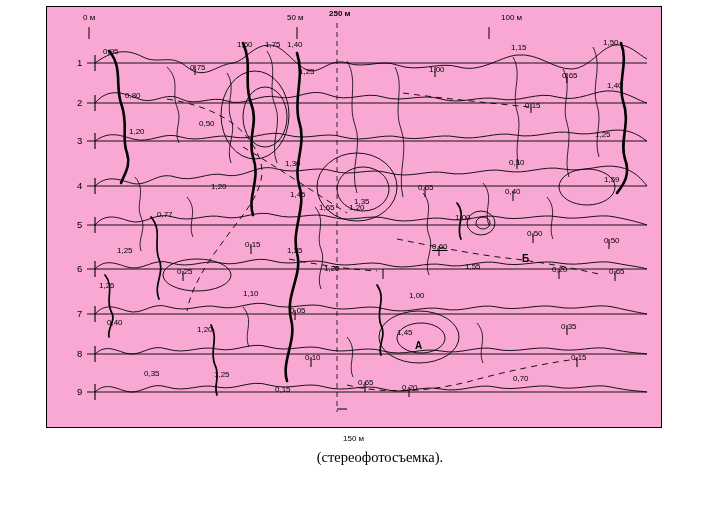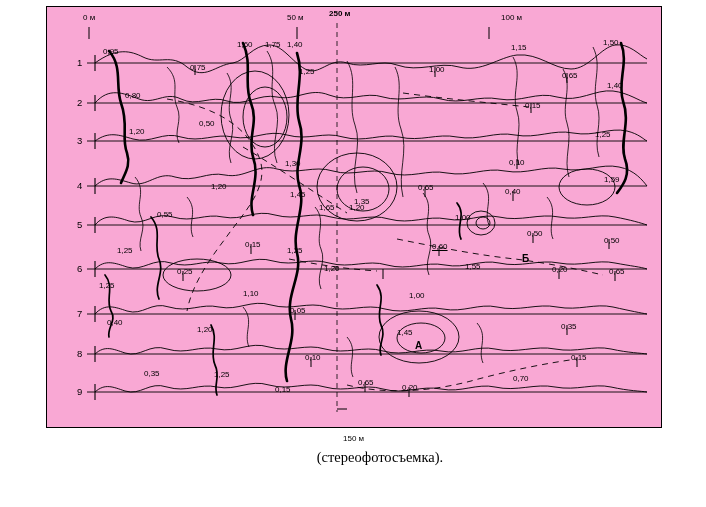--- a/index.html
+++ b/index.html
@@ -201,21 +201,21 @@
           <div class="lbl" style="left: 238px; top: 152px;">1,30</div>
           <div class="lbl" style="left: 307px; top: 158px; margin-top: 32px;">1,35</div>
           <div class="lbl" style="left: 462px; top: 151px;">0,10</div>
           <div class="lbl" style="left: 557px; top: 168px;">1,59</div>
           <div class="lbl" style="left: 164px; top: 175px;">1,20</div>
           <div class="lbl" style="left: 243px; top: 183px;">1,45</div>
           <div class="lbl" style="left: 371px; top: 176px;">0,65</div>
           <div class="lbl" style="left: 458px; top: 180px;">0,40</div>
           <div class="lbl" style="left: 272px; top: 196px;">1,65</div>
           <div class="lbl" style="left: 302px; top: 196px;">1,20</div>
-          <div class="lbl" style="left: 110px; top: 203px;">0,55</div>
+          <div class="lbl" style="left: 110px; top: 203px;">0,77</div>
           <div class="lbl" style="left: 408px; top: 206px;">1,00</div>
           <div class="lbl" style="left: 480px; top: 222px;">0,50</div>
           <div class="lbl" style="left: 557px; top: 229px;">0,50</div>
           <div class="lbl" style="left: 385px; top: 235px; text-decoration: underline;">0,60</div>
           <div class="lbl" style="left: 70px; top: 239px;">1,25</div>
           <div class="lbl" style="left: 198px; top: 233px;">0,15</div>
           <div class="lbl" style="left: 240px; top: 239px;">1,25</div>
           <div class="lbl" style="left: 277px; top: 257px;">1,20</div>
           <div class="lbl" style="left: 130px; top: 260px;">0,25</div>
           <div class="lbl" style="left: 418px; top: 255px;">1,55</div>

